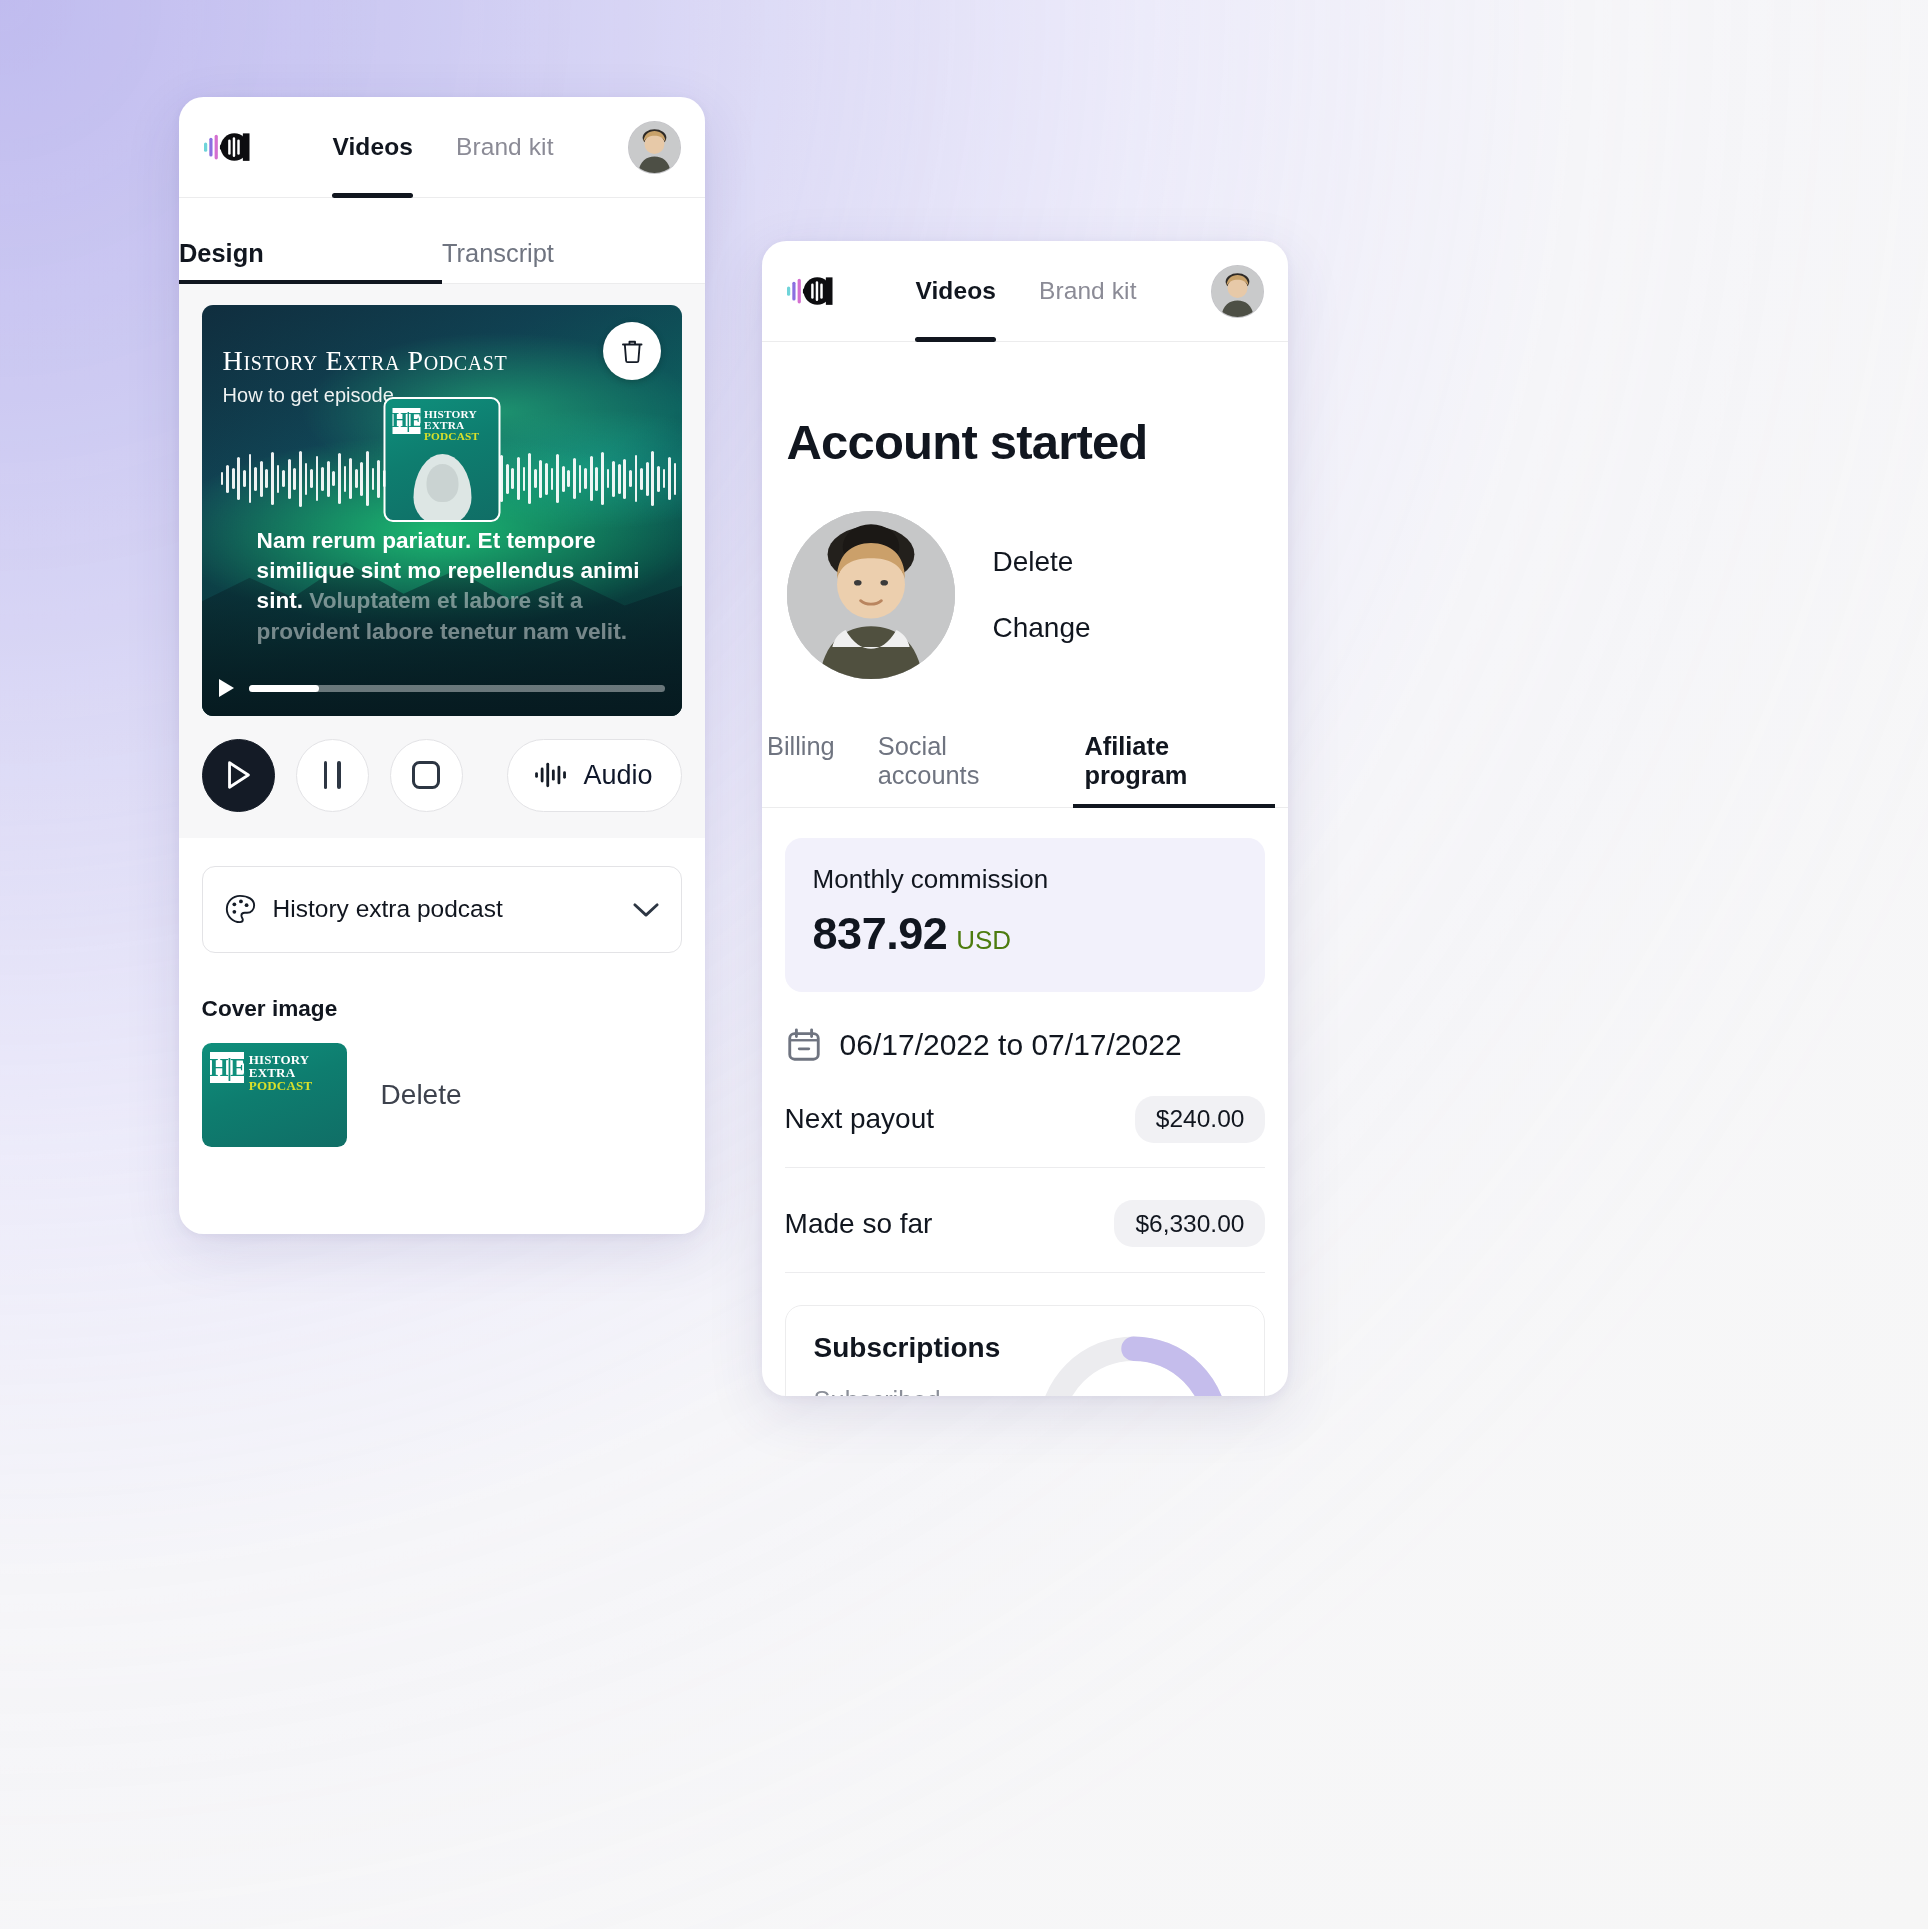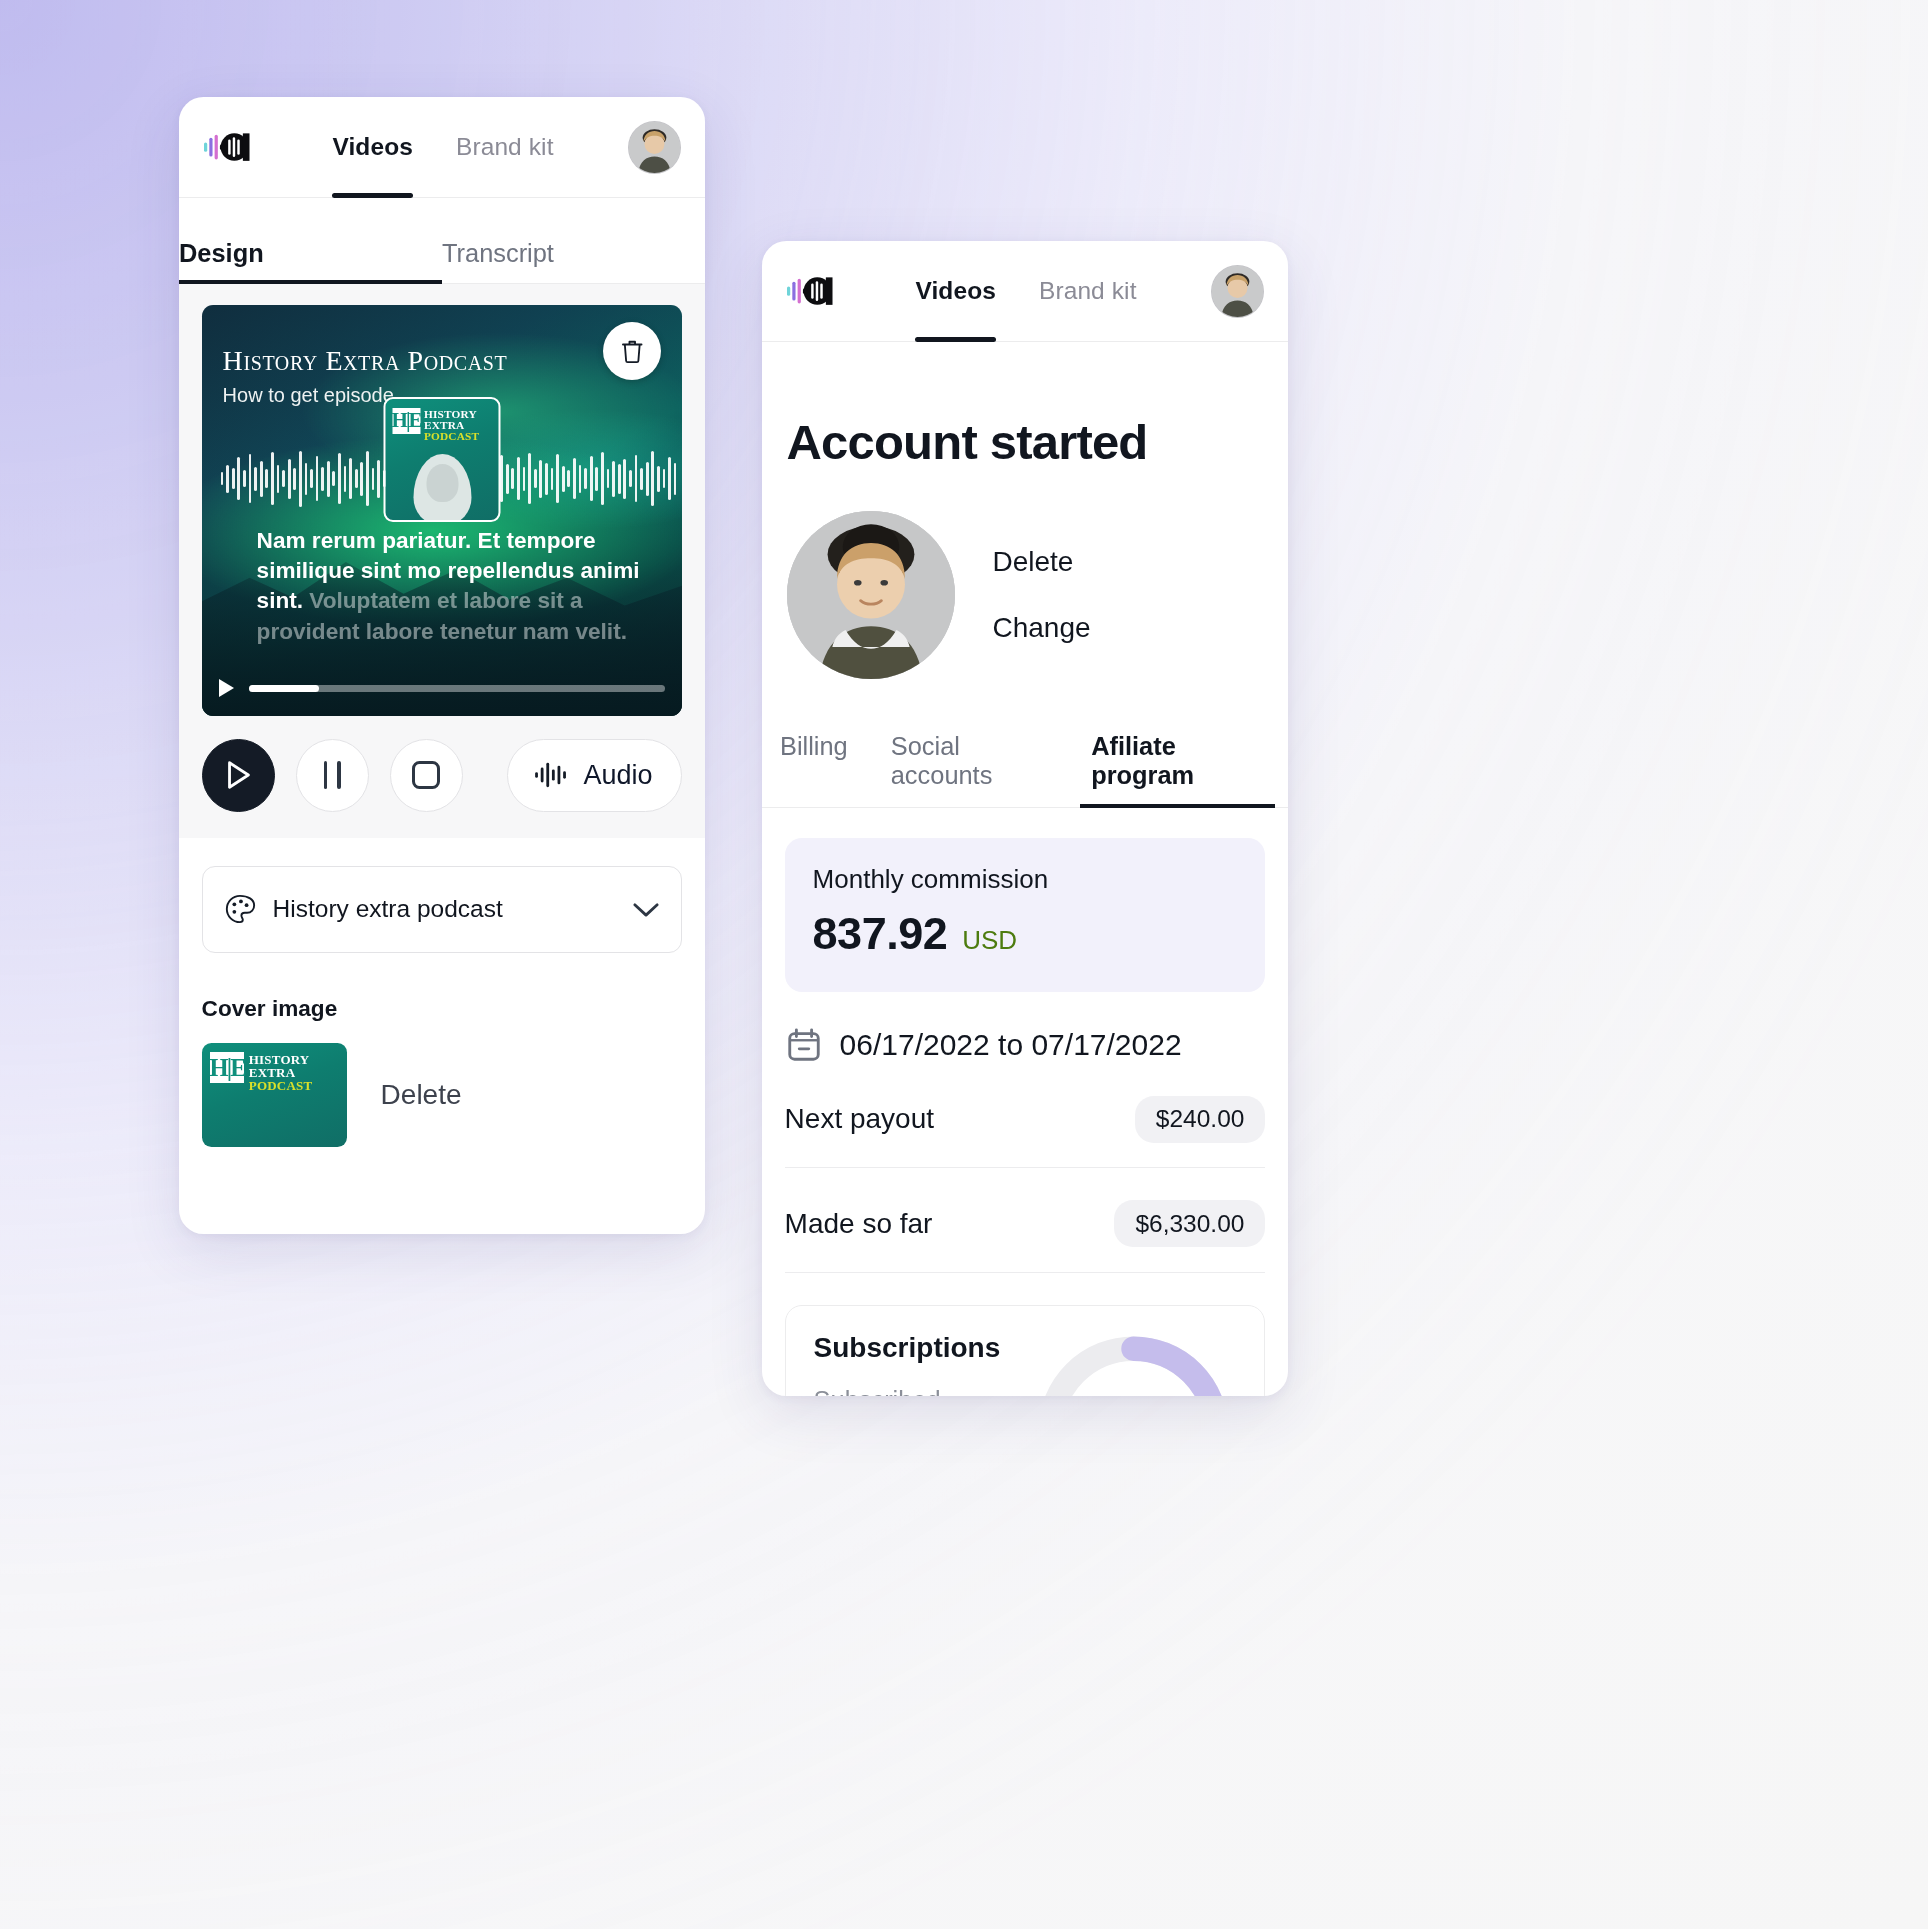--- a/index.html
+++ b/index.html
@@ -190,28 +190,28 @@
   .cover-thumb .cb-txt b { font-size: 13px; }
   .del-link { font-size: 28px; color: #3d424d; cursor: pointer; }
 
   
   .h1b { font-size: 49px; font-weight: bold; color: #11161f; letter-spacing: -0.8px; margin-top: 72px; }
   .prof-row { display: flex; align-items: center; gap: 38px; margin-top: 41px; }
   .av-big { width: 168px; height: 168px; border-radius: 50%; overflow: hidden; background: #d6d6da; flex: 0 0 auto; }
   .prof-links { display: flex; flex-direction: column; gap: 34px; }
   .prof-links div { font-size: 28px; color: #11161f; cursor: pointer; }
 
-  .acct-tabs { display: flex; gap: 43px; margin-top: 53px; border-bottom: 0.9px solid #ececed; padding-left: 18px; }
+  .acct-tabs { display: flex; gap: 43px; margin-top: 53px; border-bottom: 0.9px solid #ececed; padding-left: 5px; }
   .acct-tab { font-size: 25.4px; color: #6f7480; padding-bottom: 17px; position: relative; cursor: pointer; }
   .acct-tab.active { color: #11161f; font-weight: bold; }
   .acct-tab.active::after { content:""; position:absolute; left:-11.3px; right:-11.3px; bottom:-0.9px; height:3.8px; background:#11161f; }
 
   .comm-card { margin: 30px 22.6px 0; background: #f2f1fb; border-radius: 17px; padding: 26px 28px 32px; }
   .comm-card .t { font-size: 26px; color: #11161f; }
-  .comm-val { margin-top: 13px; display: flex; align-items: baseline; gap: 15px; }
+  .comm-val { margin-top: 13px; display: flex; align-items: baseline; gap: 9px; }
   .comm-val .n { font-size: 45px; font-weight: bold; color: #11161f; letter-spacing: -0.5px; }
   .comm-val .c { font-size: 26px; color: #4d7c0f; }
 
   .date-row { display: flex; align-items: center; gap: 17px; padding: 34px 22.6px 0; }
   .date-row span { font-size: 30px; color: #11161f; }
   .kv {
     display: flex; align-items: center; justify-content: space-between;
     margin: 0 22.6px; padding: 32px 0 24.5px; border-bottom: 0.9px solid #ececee;
   }
   .kv .k { font-size: 28px; color: #11161f; }

